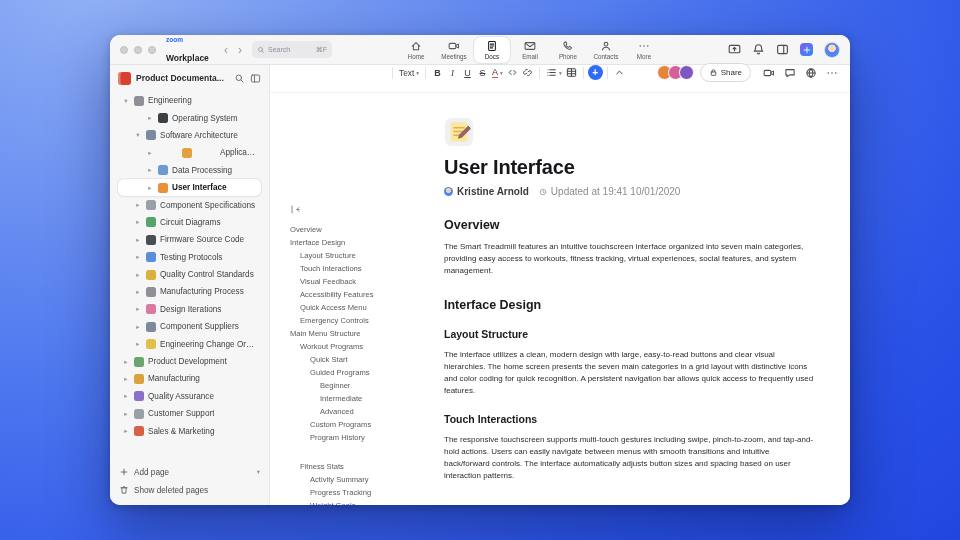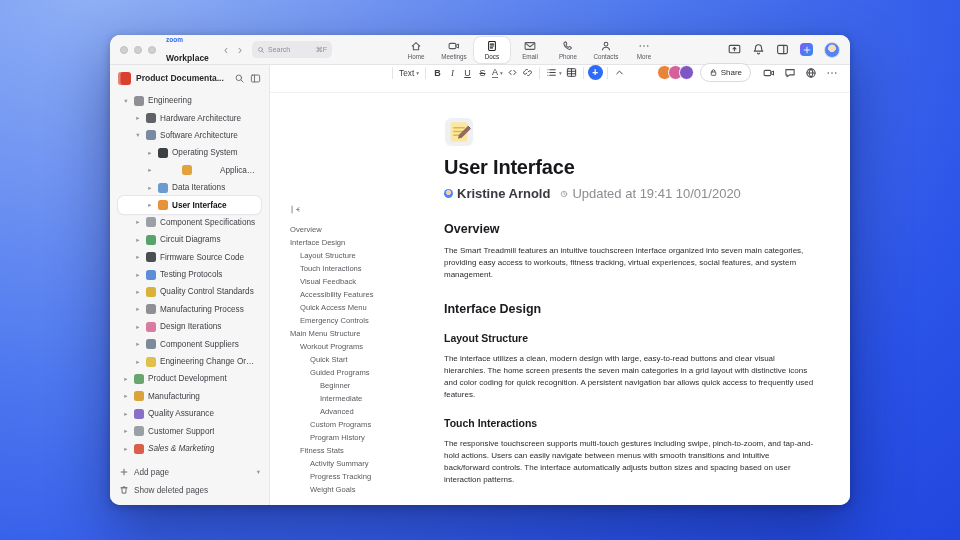--- a/index.html
+++ b/index.html
@@ -105,21 +105,21 @@
 
   
   .content { flex:1; display:flex; min-height:0; }
   .outline { width:168px; flex:0 0 168px; padding:108px 6px 0 20px; overflow:hidden; }
   .ol-collapse { width:11px; height:11px; color:#85858b; margin-bottom:8px; display:inline-flex; }
   .ol-row { height:13px; display:flex; align-items:center; font-size:7.6px; color:#5a5a60;
     white-space:nowrap; overflow:hidden; }
   .docpane { flex:1; padding:24px 34px 0 6px; min-width:0; overflow:hidden; }
   .doc-icon { width:30px; height:30px; }
   .doc-title { margin-top:9px; font-size:20px; font-weight:800; color:#17171b; letter-spacing:-.2px; }
-  .byline { margin-top:7px; display:flex; align-items:center; gap:4px; font-size:13px; color:#8c8c92; }
+  .byline { margin-top:7px; display:flex; align-items:center; gap:4px; font-size:10px; color:#8c8c92; }
   .bl-avatar { width:9px; height:9px; border-radius:50%;
     background:radial-gradient(circle at 50% 40%, #f7cfa7 0 33%, #4f86f7 36%); }
   .bl-name { color:#3a3a40; font-weight:600; margin-right:6px; }
   .byline .cic { width:8px; height:8px; color:#8c8c92; }
   .doc-h2 { margin:21px 0 0; font-size:12.5px; font-weight:800; color:#1a1a1f; }
   .doc-h3 { margin:16px 0 0; font-size:10.5px; font-weight:800; color:#1a1a1f; }
   .doc-p { margin:9px 0 0; font-size:8px; line-height:12px; color:#2c2c32; }
 </style>
 </head>
 <body>
@@ -262,44 +262,39 @@
               <path d="M6.5 3v10"></path>
             </svg>
           </span>
       </div>
       <div class="tree">
           <div class="tree-row" style="padding-left: 4px;">
             <span class="chev">▾</span>
             <span class="tree-ico" style="background: rgb(142, 144, 150);"></span>
             <span class="tree-label">Engineering</span>
           </div>
-          <div class="tree-row" style="padding-left: 16px;">
-            <span class="chev">▸</span>
-            <span class="tree-ico" style="background: rgb(95, 99, 104);"></span>
-            <span class="tree-label">Hardware Architecture</span>
+          <div class="tree-row" style="padding-left: 28px;">
+            <span class="chev">▸</span>
+            <span class="tree-ico" style="background: rgb(60, 64, 67);"></span>
+            <span class="tree-label">Operating System</span>
           </div>
           <div class="tree-row" style="padding-left: 16px;">
             <span class="chev">▾</span>
             <span class="tree-ico" style="background: rgb(124, 138, 160);"></span>
             <span class="tree-label">Software Architecture</span>
           </div>
-          <div class="tree-row" style="padding-left: 28px;">
-            <span class="chev">▸</span>
-            <span class="tree-ico" style="background: rgb(60, 64, 67);"></span>
-            <span class="tree-label">Operating System</span>
-          </div>
           <div class="tree-row" style="padding-left: 28px; gap: 28px;">
             <span class="chev">▸</span>
             <span class="tree-ico" style="background: rgb(226, 163, 61);"></span>
             <span class="tree-label">Application Layer</span>
           </div>
           <div class="tree-row" style="padding-left: 28px;">
             <span class="chev">▸</span>
             <span class="tree-ico" style="background: rgb(107, 155, 210);"></span>
-            <span class="tree-label">Data Iterations</span>
+            <span class="tree-label">Data Processing</span>
           </div>
           <div class="tree-row selected" style="padding-left: 28px;">
             <span class="chev">▸</span>
             <span class="tree-ico" style="background: rgb(232, 144, 58);"></span>
             <span class="tree-label">User Interface</span>
           </div>
           <div class="tree-row" style="padding-left: 16px;">
             <span class="chev">▸</span>
             <span class="tree-ico" style="background: rgb(154, 160, 166);"></span>
             <span class="tree-label">Component Specifications</span>
@@ -357,21 +352,21 @@
           <div class="tree-row" style="padding-left: 4px;">
             <span class="chev">▸</span>
             <span class="tree-ico" style="background: rgb(138, 111, 201);"></span>
             <span class="tree-label">Quality Assurance</span>
           </div>
           <div class="tree-row" style="padding-left: 4px;">
             <span class="chev">▸</span>
             <span class="tree-ico" style="background: rgb(154, 160, 166);"></span>
             <span class="tree-label">Customer Support</span>
           </div>
-          <div class="tree-row" style="padding-left: 4px; font-style: italic;">
+          <div class="tree-row" style="padding-left: 4px;">
             <span class="chev">▸</span>
             <span class="tree-ico" style="background: rgb(217, 95, 75);"></span>
             <span class="tree-label">Sales &amp; Marketing</span>
           </div>
         </div>
       <div class="sb-bottom">
         <div class="sb-row">
           <span class="ico bic" id="add-ic">
               <svg viewBox="0 0 16 16" fill="none" stroke="currentColor" stroke-width="1.4" stroke-linecap="round" stroke-linejoin="round">
                 <path d="M8 3.5v9M3.5 8h9"></path>
@@ -528,21 +523,21 @@
               <div class="ol-row" style="padding-left: 10px;">Emergency Controls</div>
               <div class="ol-row" style="padding-left: 0px;">Main Menu Structure</div>
               <div class="ol-row" style="padding-left: 10px;">Workout Programs</div>
               <div class="ol-row" style="padding-left: 20px;">Quick Start</div>
               <div class="ol-row" style="padding-left: 20px;">Guided Programs</div>
               <div class="ol-row" style="padding-left: 30px;">Beginner</div>
               <div class="ol-row" style="padding-left: 30px;">Intermediate</div>
               <div class="ol-row" style="padding-left: 30px;">Advanced</div>
               <div class="ol-row" style="padding-left: 20px;">Custom Programs</div>
               <div class="ol-row" style="padding-left: 20px;">Program History</div>
-              <div class="ol-row" style="padding-left: 10px;">Fitness Stats</div>
+              <div class="ol-row" style="padding-left: 10px; margin-top: 16px;">Fitness Stats</div>
               <div class="ol-row" style="padding-left: 20px;">Activity Summary</div>
               <div class="ol-row" style="padding-left: 20px;">Progress Tracking</div>
               <div class="ol-row" style="padding-left: 20px;">Weight Goals</div>
             </div>
         </nav>
         <article class="docpane">
           <div class="ico doc-icon" id="doc-emoji">
               <svg viewBox="0 0 32 32">
                 <rect x="1" y="1" width="30" height="30" rx="7" fill="#eef0f3"></rect>
                 <rect x="7" y="5.5" width="18" height="21" rx="2.5" fill="#fbe7a0"></rect>

